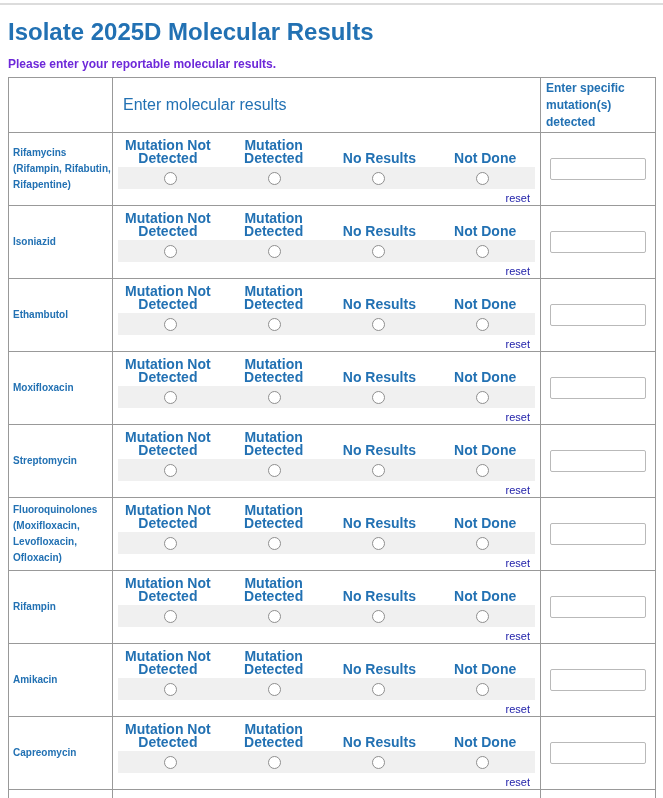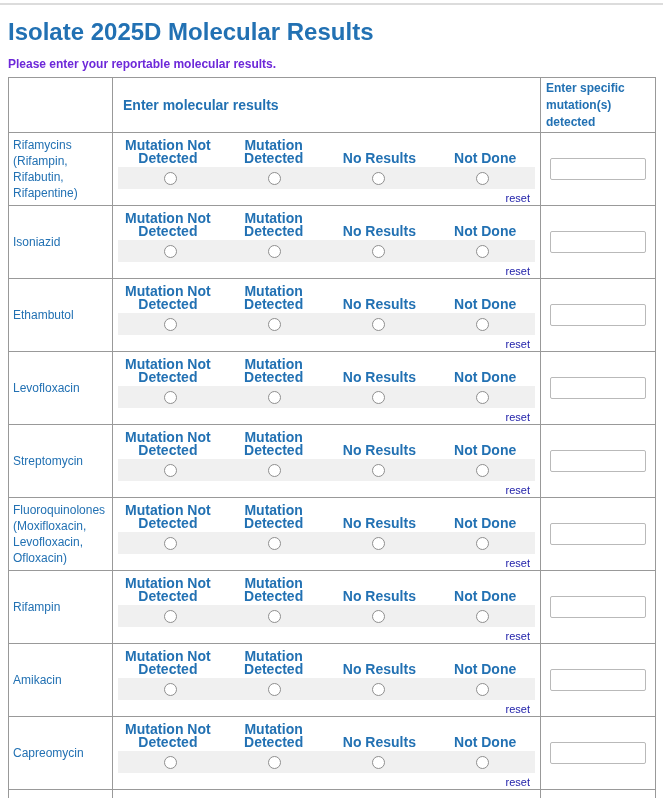--- a/index.html
+++ b/index.html
@@ -30,33 +30,33 @@
     width: 647px;
   }
   table.results td { border: 1px solid #999999; vertical-align: middle; }
   col.c1 { width: 104px; }
   col.c2 { width: 428px; }
   col.c3 { width: 115px; }
 
   td.hdr-blank { height: 52px; }
   td.hdr-results {
     padding-left: 10px;
-    font-size: 14px; font-weight: 700; color: #2271B3;
+    font-size: 16px; font-weight: 400; color: #2271B3;
   }
   td.hdr-mutation {
     padding: 2px 4px 1px 5px;
     font-size: 12px; font-weight: 700; color: #2271B3;
     line-height: 17px;
     vertical-align: middle;
   }
 
   td.drug-cell {
     height: 66px;
     padding: 2px 1px 2px 4px;
-    font-size: 12px; font-weight: 400; color: #2271B3;
+    font-size: 10px; font-weight: 700; color: #2271B3;
     line-height: 16px;
     vertical-align: middle;
   }
   td.opts-cell { padding: 6px 2px 0 2px; vertical-align: top; }
   .labels-row { display: flex; height: 27px; }
   .opt-label {
     flex: 1 1 25%;
     display: flex; align-items: flex-end; justify-content: center;
     text-align: center;
     font-size: 14px; font-weight: 700; color: #2271B3;
@@ -192,21 +192,21 @@
             </div>
             <div class="radio-cell">
               <span class="radio" role="radio" aria-checked="false"></span>
             </div>
           </div>
           <div class="reset-row"><a class="reset-link" href="#">reset</a></div>
         </td>
         <td class="input-cell"><input type="text" class="mut-input" style=""></td>
       </tr>
       <tr>
-        <td class="drug-cell">Levofloxacin</td>
+        <td class="drug-cell">Moxifloxacin</td>
         <td class="opts-cell">
           <div class="labels-row">
             <div class="opt-label">Mutation Not Detected</div>
             <div class="opt-label">Mutation Detected</div>
             <div class="opt-label">No Results</div>
             <div class="opt-label">Not Done</div>
           </div>
           <div class="strip">
             <div class="radio-cell">
               <span class="radio" role="radio" aria-checked="false"></span>

